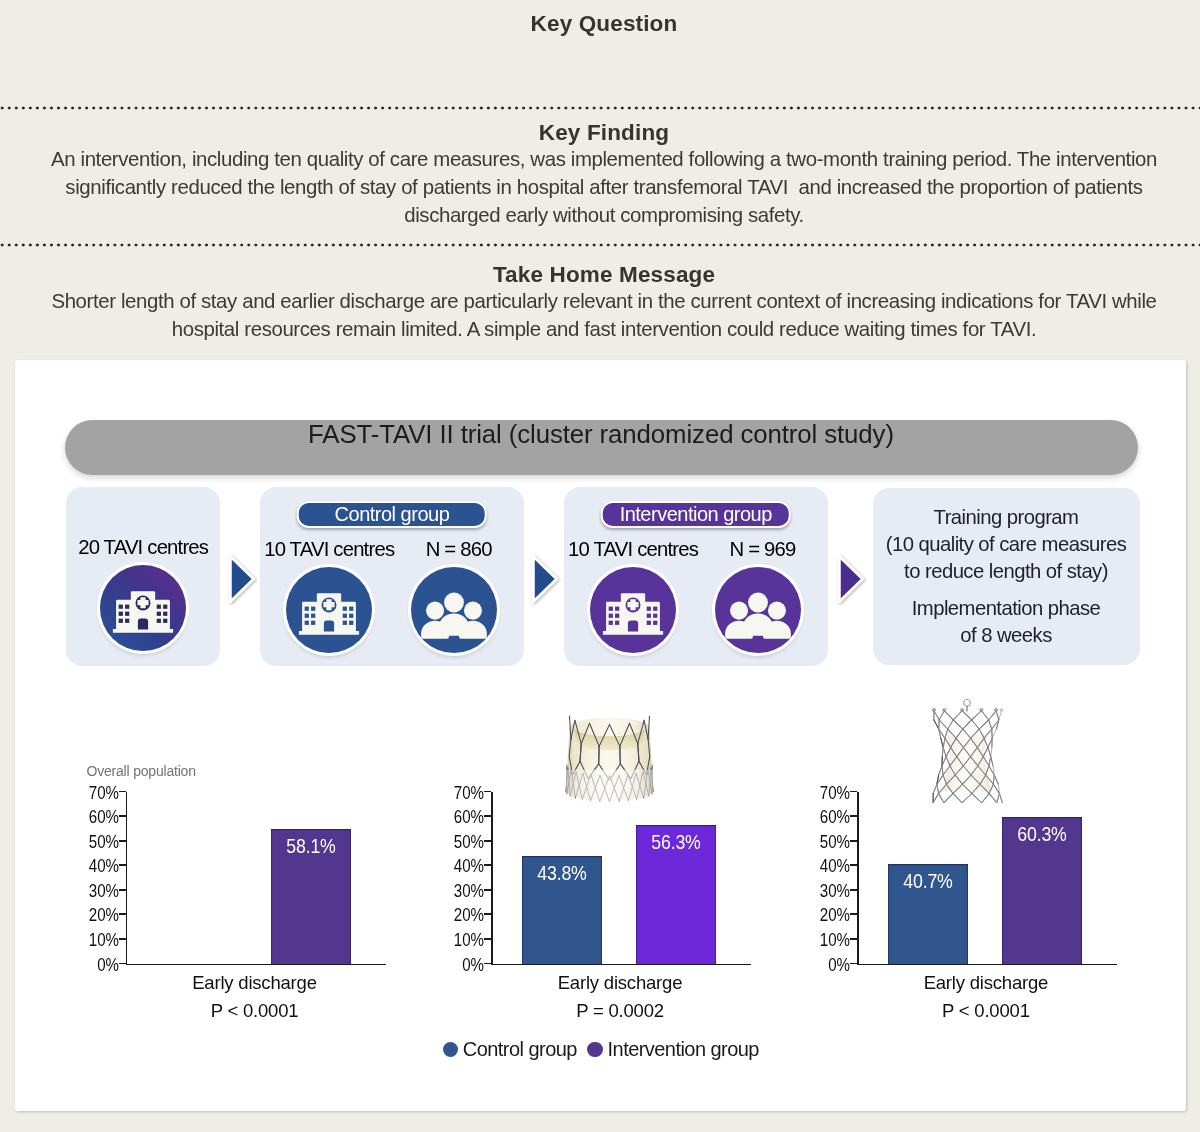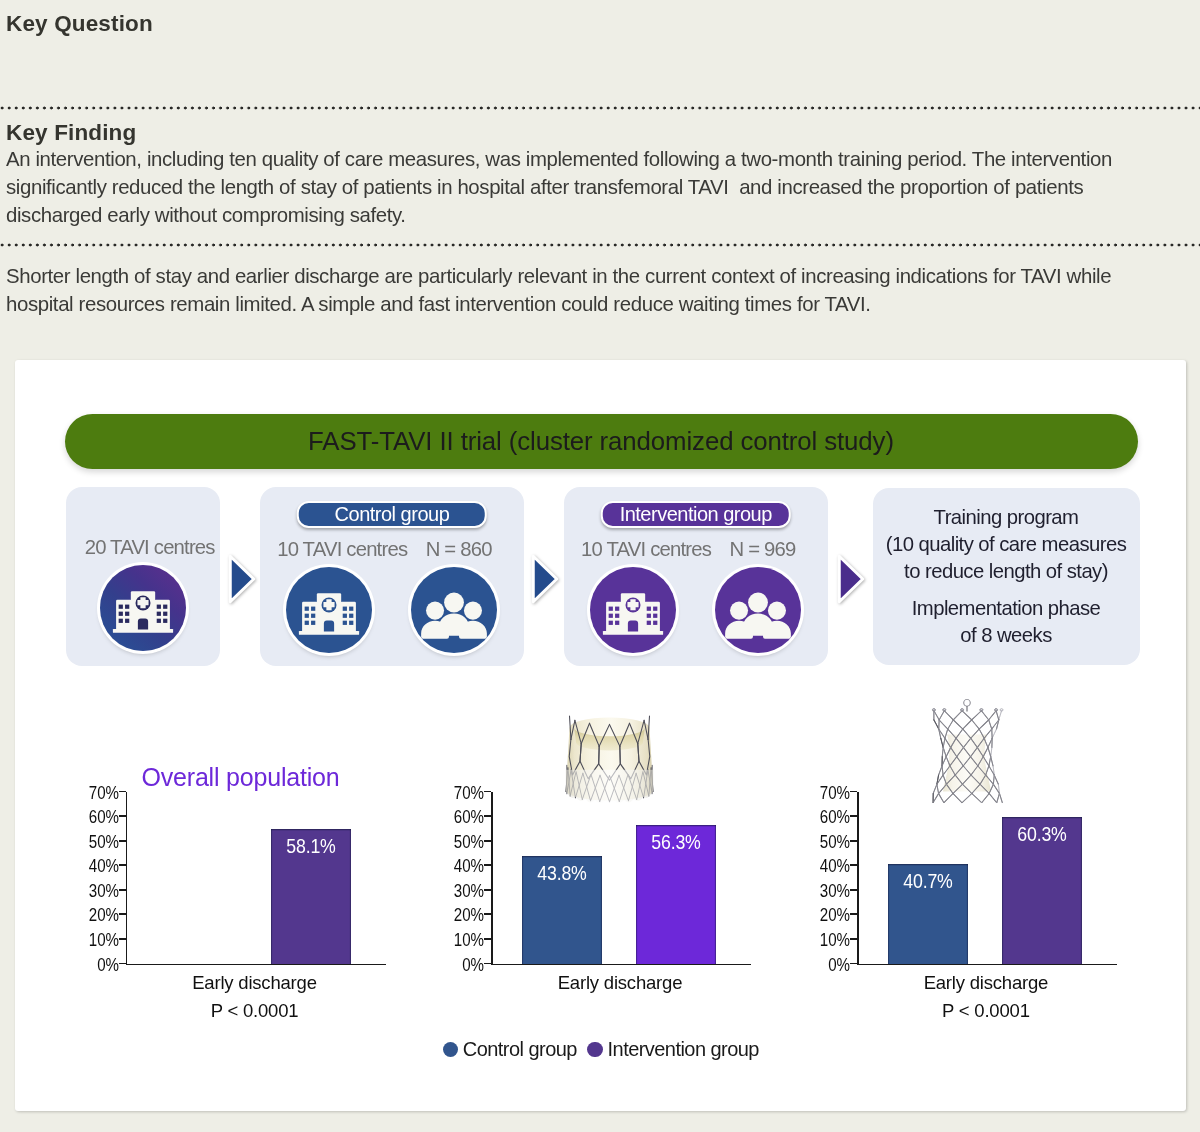--- a/index.html
+++ b/index.html
@@ -1,44 +1,44 @@
 <!DOCTYPE html>
 <html><head>
 <meta charset="utf-8">
 <style>
   html,body{margin:0;padding:0;}
   body{width:1200px;height:1132px;background:#eeeee6;font-family:"Liberation Sans",sans-serif;
        -webkit-font-smoothing:antialiased;overflow:hidden;position:relative;}
-  .sec{position:absolute;left:6px;width:1160px;}
+  .sec{position:absolute;left:24px;width:1160px;text-align:center;}
   .sec h2{font-size:22.5px;font-weight:bold;color:#35352f;margin:0;line-height:25px;letter-spacing:0.15px;}
   .sec p{font-size:20.4px;color:#3a3a37;margin:0;line-height:28.2px;letter-spacing:-0.38px;}
   #sec0{top:11px;}
   .sec p{margin-top:2.5px;}
   #sec1 p,#sec2 p{margin-top:-0.5px;}
   #sec1{top:120px;}
   #sec2{top:262px;}
   .dot{position:absolute;left:0;right:0;height:4px;
        background-image:radial-gradient(circle at 2px 2px, #282826 1.25px, rgba(40,40,38,0) 1.7px);
        background-size:7.05px 4px;background-repeat:repeat-x;}
   #dot0{top:105.5px;}
   #dot1{top:242.5px;}
   .card{position:absolute;left:14.5px;top:360px;width:1171px;height:751px;background:#fff;
         border-radius:3px;box-shadow:1px 1px 3px rgba(0,0,0,.2);}
 
   
-  .fig-title-pill{position:absolute;left:50px;top:54px;width:1073px;height:55px;background:#4d7c0f;
-     border-radius:28px;box-shadow:0 3px 6px rgba(0,0,0,.16);display:flex;align-items:center;
+  .fig-title-pill{position:absolute;left:50px;top:60px;width:1073px;height:55px;background:#a3a3a3;
+     border-radius:28px;box-shadow:0 3px 6px rgba(0,0,0,.16);display:flex;align-items:flex-start;
      justify-content:center;}
   .fig-title-pill span{font-size:25.8px;color:#1c1c1c;letter-spacing:-0.1px;}
   .gbox{position:absolute;background:#e7ebf4;border-radius:16px;}
   #gbox1{left:51.7px;top:127px;width:154px;height:179px;}
   #gbox2{left:245.7px;top:127px;width:263.5px;height:179px;}
   #gbox3{left:549.5px;top:127px;width:263.5px;height:179px;}
   #gbox4{left:858px;top:128px;width:267px;height:177px;padding-top:16px;box-sizing:border-box;}
-  .gb-label{font-size:20.3px;color:#737373;text-align:center;letter-spacing:-0.8px;line-height:20px;padding-left:13px;}
+  .gb-label{font-size:20.3px;color:#000000;text-align:center;letter-spacing:-0.8px;line-height:20px;}
   #gbox1 .gb-label{margin-top:49.5px;}
   .gb-row{display:flex;justify-content:space-between;padding:51.5px 32px 0 4px;}
   .badge{position:absolute;left:50%;transform:translateX(-50%);top:13.5px;height:23px;
      border-radius:12px;display:flex;align-items:center;justify-content:center;color:#fff;
      font-size:20px;width:186.5px;letter-spacing:-0.5px;white-space:nowrap;
      border:2.2px solid #fff;box-shadow:0 2px 3px rgba(0,0,0,.3);}
   .badge.blue{background:#2b5391;}
   .badge.purple{background:#583399;}
   .icon-row{display:flex;justify-content:center;margin-top:8px;}
   .icon-row.two{gap:39px;}
@@ -63,22 +63,22 @@
   .arrow{position:absolute;width:30px;height:50px;filter:drop-shadow(1.2px 1.8px 1.6px rgba(0,0,0,.3));}
   #arrow1{left:212.5px;top:194px;}
   #arrow2{left:515.5px;top:194px;}
   #arrow3{left:821.5px;top:194px;}
 
   
   .chart{position:absolute;top:399.5px;width:340px;height:300px;}
   #chart1{left:0px;}
   #chart2{left:365.5px;}
   #chart3{left:731.4px;}
-  .chart-title{position:absolute;left:72px;top:3px;width:308px;font-size:25px;color:#6d28d9;
-     text-align:center;letter-spacing:-0.2px;}
+  .chart-title{position:absolute;left:72px;top:3px;width:308px;font-size:14px;color:#737373;
+     letter-spacing:-0.2px;}
   .plot{position:absolute;left:0;top:32px;width:340px;height:172px;}
   .axisline-y{position:absolute;left:111px;top:0;width:1.8px;height:173.8px;background:#1a1a1a;}
   .axisline-x{position:absolute;left:111px;top:172px;width:260px;height:1.8px;background:#1a1a1a;}
   .yticks{position:absolute;left:0;top:0;width:105px;height:172px;}
   .ytick{position:absolute;right:0.5px;font-size:18px;color:#111;text-align:right;line-height:1;
      transform:scaleX(0.84);transform-origin:100% 50%;}
   .bars{position:absolute;left:111px;top:0;width:258px;height:172px;}
   .bar{position:absolute;bottom:0;width:80px;box-shadow:inset 0 1.2px 0 rgba(20,25,60,.55), inset 1.1px 0 0 rgba(20,25,60,.42), inset -1.1px 0 0 rgba(20,25,60,.42);}
   .bar.b1{left:31px;}
   .bar.b2{left:145px;}
@@ -100,20 +100,21 @@
 <div class="sec" id="sec0">
   <h2>Key Question</h2>
 </div>
 <div class="dot" id="dot0"></div>
 <div class="sec" id="sec1">
   <h2>Key Finding</h2>
   <p>An intervention, including ten quality of care measures, was implemented following a two-month training period. The intervention significantly reduced the length of stay of patients in hospital after transfemoral TAVI &nbsp;and increased the proportion of patients discharged early without compromising safety.</p>
 </div>
 <div class="dot" id="dot1"></div>
 <div class="sec" id="sec2">
+  <h2>Take Home Message</h2>
   <p>Shorter length of stay and earlier discharge are particularly relevant in the current context of increasing indications for TAVI while hospital resources remain limited. A simple and fast intervention could reduce waiting times for TAVI.</p>
 </div>
 
 <div class="card">
   <div class="fig-title-pill">
     <span>FAST-TAVI II trial (cluster randomized control study)</span>
   </div>
 
   <div class="gbox" id="gbox1">
     <div class="gb-label">20 TAVI centres</div>
@@ -403,20 +404,21 @@
         <div class="tickmark" style="top: 171.1px;"></div>
         <div class="tickmark" style="top: 146.529px;"></div>
         <div class="tickmark" style="top: 121.957px;"></div>
         <div class="tickmark" style="top: 97.3857px;"></div>
         <div class="tickmark" style="top: 72.8143px;"></div>
         <div class="tickmark" style="top: 48.2429px;"></div>
         <div class="tickmark" style="top: 23.6714px;"></div>
         <div class="tickmark" style="top: -0.9px;"></div>
       </div>
       <div class="xlabel">Early discharge</div>
+      <div class="pval">P = 0.0002</div>
     </div>
   <div class="chart" id="chart3">
       <div class="valve" id="valve3"><svg viewBox="0 0 100 140" preserveAspectRatio="none" width="100%" height="100%" class="valvesvg">
           <defs>
             <linearGradient id="ev-skirt" x1="0" y1="0" x2="1" y2="0">
               <stop offset="0" stop-color="#d9d2ae"></stop>
               <stop offset=".2" stop-color="#efeada"></stop>
               <stop offset=".5" stop-color="#faf8ef"></stop>
               <stop offset=".8" stop-color="#eee9d7"></stop>
               <stop offset="1" stop-color="#d5cfab"></stop>

